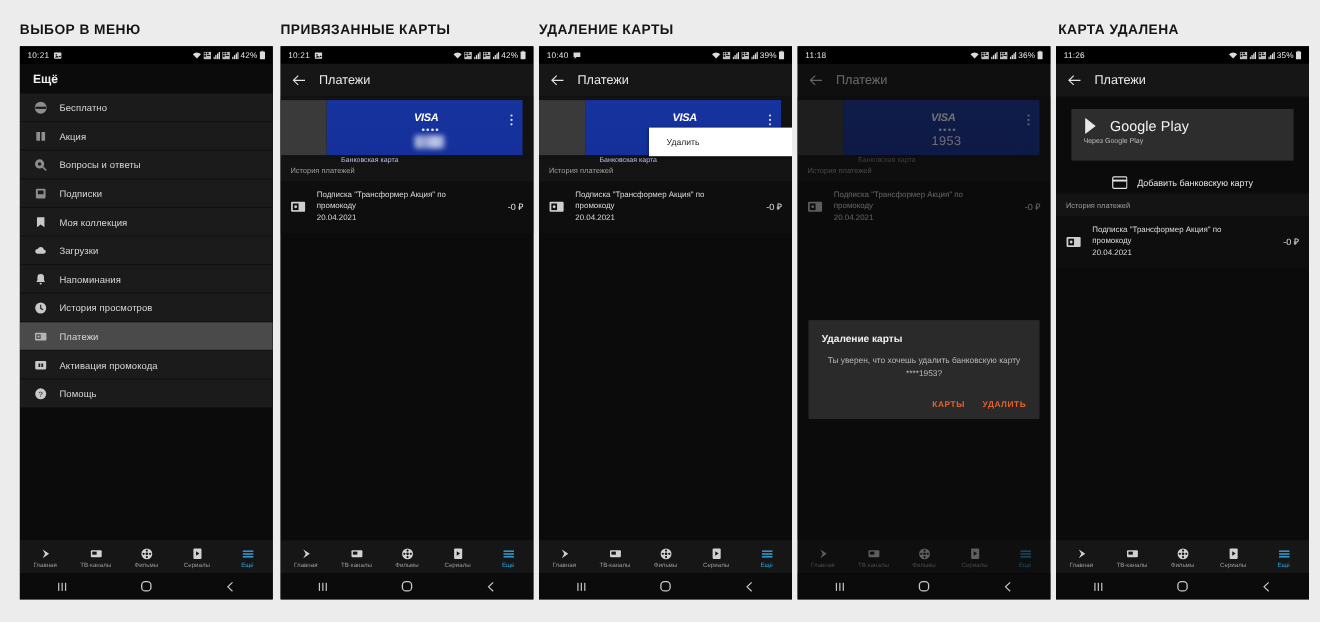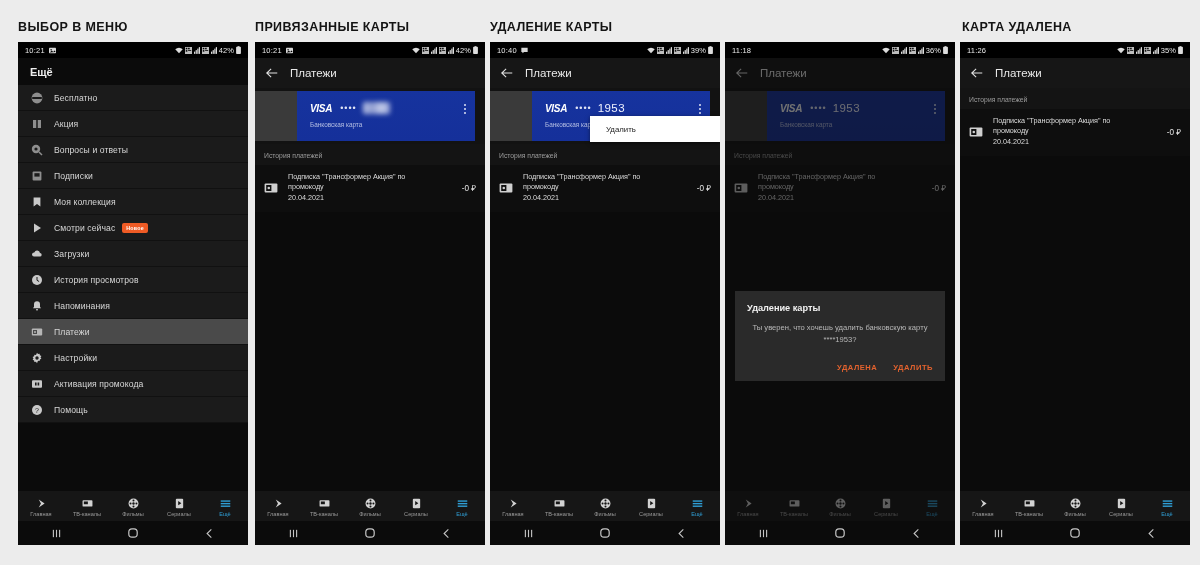--- a/index.html
+++ b/index.html
@@ -86,21 +86,21 @@
   .pbody { flex: 1 1 auto; background: #0b0b0b; position: relative; overflow: hidden; }
   .card-strip { height: 56px; background:#121212; display: flex; align-items: center; position: relative; }
   .card-prev {
     width: 42px; height: 50px; background: #3a3a3a; flex: 0 0 42px;
   }
   .visa-card {
     flex: 1 1 auto; height: 50px; margin-right: 10px;
     background: linear-gradient(180deg,#16339e 0%,#15309a 100%);
     position: relative; padding: 11px 10px 0 13px;
   }
-  .visa-top { display: flex; align-items: center; }
+  .visa-top { display: flex; align-items: center; flex-direction: column; }
   .visa-logo {
     font-size: 10px; font-weight: bold; font-style: italic;
     color: #fff; letter-spacing: -0.3px;
   }
   .visa-dots { font-size: 9px; color: #dfe3f5; margin-left: 8px; letter-spacing: 1px; }
   .visa-num { font-size: 11.5px; color: #f1f3ff; margin-left: 6px; letter-spacing: .4px; }
   .visa-num.blurred {
     filter: blur(2.6px);
     background: linear-gradient(90deg,#b9c3e6,#8e9bd0,#c3cbe9,#98a5d8);
     color: transparent;
@@ -285,80 +285,62 @@
 
       <div class="mrow">
         <span class="mi">
           <svg class="ico" width="12" height="12" viewBox="0 0 12 12">
               <path d="M2.6 1.4h6.8v9.2L6 8.1 2.6 10.6z" fill="#c9c9c9"></path>
             </svg>
         </span>
         <span class="ml">Моя коллекция</span>
       </div>
 
-      <div class="mrow">
-        <span class="mi">
-          <svg class="ico" width="12" height="12" viewBox="0 0 12 12">
-              <path d="M3 1.6 10 6 3 10.4z" fill="#c9c9c9"></path>
-            </svg>
-        </span>
-        <span class="ml">Смотри сейчас</span>
-        <span class="badge-new">Новое</span>
-      </div>
 
       <div class="mrow">
         <span class="mi">
           <svg class="ico" width="12" height="12" viewBox="0 0 12 12">
               <path d="M3 8.6a2.1 2.1 0 0 1 .3-4.2 3 3 0 0 1 5.7.6 1.8 1.8 0 0 1-.3 3.6z" fill="#c9c9c9"></path>
             </svg>
         </span>
         <span class="ml">Загрузки</span>
+      </div>
+
+      <div class="mrow">
+        <span class="mi">
+          <svg class="ico" width="12" height="12" viewBox="0 0 12 12">
+              <path d="M6 1.2a3 3 0 0 1 3 3v2.6l1 1.5H2l1-1.5V4.2a3 3 0 0 1 3-3z" fill="#c9c9c9"></path>
+              <rect x="5" y="9" width="2" height="1.6" rx=".8" fill="#c9c9c9"></rect>
+            </svg>
+        </span>
+        <span class="ml">Напоминания</span>
       </div>
 
       <div class="mrow">
         <span class="mi">
           <svg class="ico" width="12" height="12" viewBox="0 0 12 12">
               <circle cx="6" cy="6" r="5" fill="#c9c9c9"></circle>
               <path d="M6 3v3.3l2.1 1.2" stroke="#1b1b1b" stroke-width="1" fill="none"></path>
             </svg>
         </span>
         <span class="ml">История просмотров</span>
-      </div>
-
-      <div class="mrow">
-        <span class="mi">
-          <svg class="ico" width="12" height="12" viewBox="0 0 12 12">
-              <path d="M6 1.2a3 3 0 0 1 3 3v2.6l1 1.5H2l1-1.5V4.2a3 3 0 0 1 3-3z" fill="#c9c9c9"></path>
-              <rect x="5" y="9" width="2" height="1.6" rx=".8" fill="#c9c9c9"></rect>
-            </svg>
-        </span>
-        <span class="ml">Напоминания</span>
       </div>
 
 
       <div class="mrow sel">
         <span class="mi">
           <svg class="ico" width="12" height="12" viewBox="0 0 12 12">
               <rect x="0.8" y="2.4" width="10.4" height="7.2" rx="1" fill="#b5b5b5"></rect>
               <rect x="2" y="4" width="4" height="4" fill="#4a4a4a"></rect>
               <circle cx="4" cy="6" r="1" fill="#b5b5b5"></circle>
             </svg>
         </span>
         <span class="ml">Платежи</span>
       </div>
 
-      <div class="mrow">
-        <span class="mi">
-          <svg class="ico" width="12" height="12" viewBox="0 0 12 12">
-              <path d="M6 0.8l1 1.3 1.6-.4.3 1.6 1.5.7-.9 1.4.9 1.4-1.5.7-.3 1.6-1.6-.4L6 11.2l-1-1.5-1.6.4-.3-1.6-1.5-.7.9-1.4-.9-1.4 1.5-.7.3-1.6 1.6.4z" fill="#c9c9c9"></path>
-              <circle cx="6" cy="6" r="1.7" fill="#1b1b1b"></circle>
-            </svg>
-        </span>
-        <span class="ml">Настройки</span>
-      </div>
 
       <div class="mrow">
         <span class="mi">
           <svg class="ico" width="12" height="12" viewBox="0 0 12 12">
               <rect x="1" y="2.2" width="10" height="7.6" rx="1" fill="#c9c9c9"></rect>
               <path d="M4 4.4h1.6v3.2H4zM6.6 4.4h1.6v3.2H6.6z" fill="#1b1b1b"></path>
             </svg>
         </span>
         <span class="ml">Активация промокода</span>
       </div>
@@ -832,21 +814,21 @@
           <span class="hist-title" style="display:block">промокоду</span>
           <span class="hist-date" style="display:block">20.04.2021</span>
         </span>
         <span class="hist-amt">-0 ₽</span>
       </div>
 
       <div class="dialog">
         <div class="dlg-title">Удаление карты</div>
         <div class="dlg-msg">Ты уверен, что хочешь удалить банковскую карту ****1953?</div>
         <div class="dlg-actions">
-          <button>УДАЛЕНА</button>
+          <button>КАРТЫ</button>
           <button>УДАЛИТЬ</button>
         </div>
       </div>
     </div>
 
     <div class="bottomnav dim">
       <div class="bn-item">
         <svg class="ico" width="11" height="11" viewBox="0 0 12 12">
             <path d="M3 1.6 9.4 6 3 10.4 5.4 6z" fill="#d2d2d2"></path>
           </svg>
@@ -952,20 +934,39 @@
     <div class="appbar">
       <span class="back">
         <svg width="14" height="14" viewBox="0 0 16 16">
             <path d="M14 8H2.6M7 3.2 2 8l5 4.8" fill="none" stroke="#e2e2e2" stroke-width="1.2"></path>
           </svg>
       </span>
       <span class="title">Платежи</span>
     </div>
 
     <div class="pbody">
+      <div class="gp-wrap">
+        <div class="gp-card">
+          <div class="gp-row">
+            <svg width="15" height="15" viewBox="0 0 16 16">
+                <path d="M2.2 1.2 11 8l-8.8 6.8z" fill="#e8e8e8"></path>
+                <path d="M2.2 1.2 11 8l-8.8 6.8z" fill="none" stroke="#e8e8e8" stroke-width="1"></path>
+              </svg>
+            <span class="gp-name">Google Play</span>
+          </div>
+          <div class="gp-sub">Через Google Play</div>
+        </div>
+        <div class="addcard">
+          <svg width="14" height="12" viewBox="0 0 16 13">
+              <rect x="0.6" y="0.6" width="14.8" height="11.8" rx="1.4" fill="none" stroke="#e4e4e4" stroke-width="1.3"></rect>
+              <rect x="0.6" y="3.4" width="14.8" height="2" fill="#e4e4e4"></rect>
+            </svg>
+          <span>Добавить банковскую карту</span>
+        </div>
+      </div>
 
       <div class="hist-label">История платежей</div>
       <div class="hist-row">
         <span class="hist-ico">
           <svg width="14" height="14" viewBox="0 0 14 14">
               <rect x="0.6" y="2.4" width="12.8" height="9.2" rx="1" fill="#cfcfcf"></rect>
               <rect x="2.2" y="4" width="5.2" height="6" fill="#0e0e0e"></rect>
               <circle cx="4.8" cy="7" r="1.3" fill="#cfcfcf"></circle>
             </svg>
         </span>

